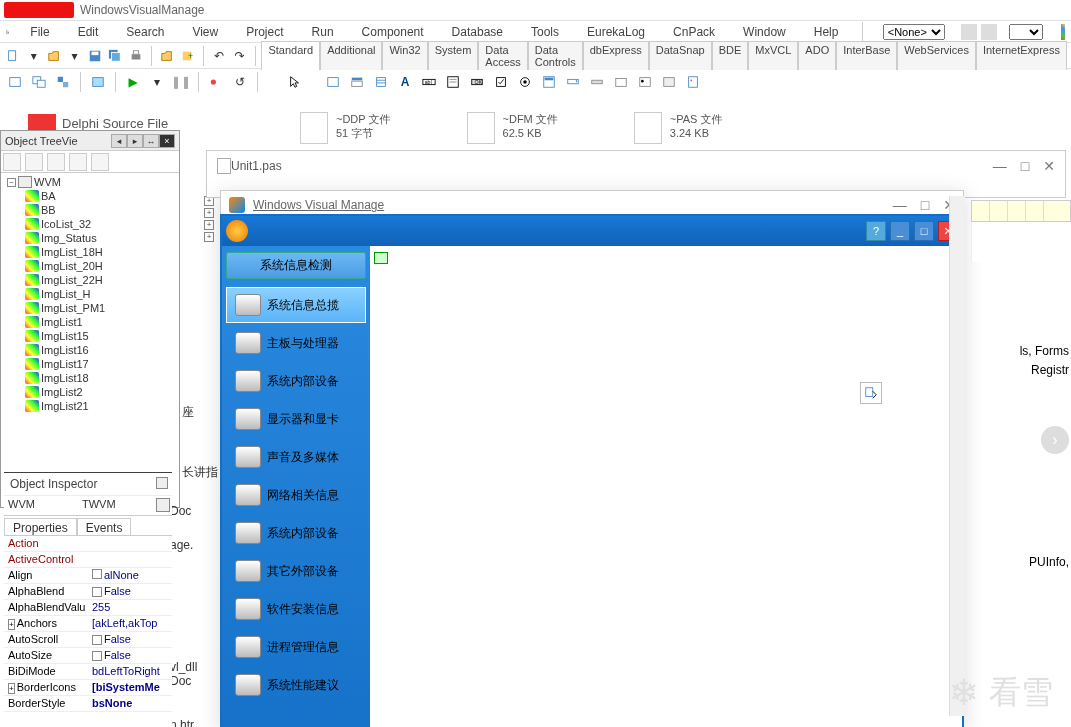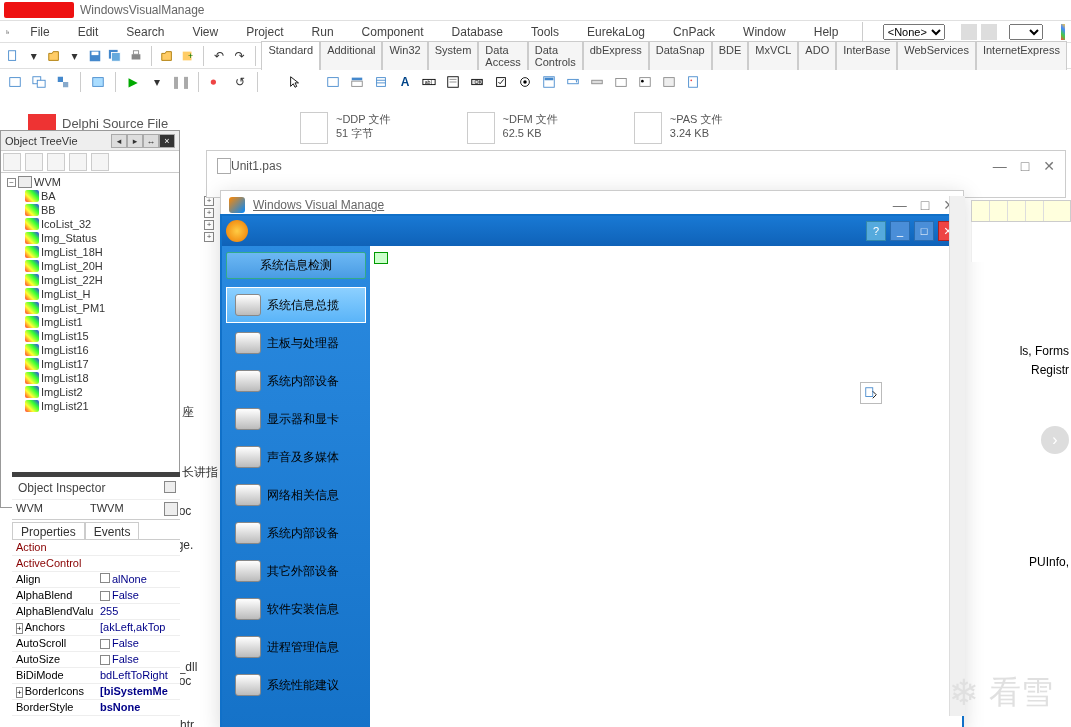--- a/index.html
+++ b/index.html
@@ -58,21 +58,21 @@
 
 .crop1 { position:absolute; left:182px; top:404px; font-size:12px; color:#333; }
 .crop2 { position:absolute; left:182px; top:464px; font-size:12px; color:#333; }
 .crop3 { position:absolute; left:170px; top:504px; font-size:12px; color:#333; }
 .crop4 { position:absolute; left:170px; top:538px; font-size:12px; color:#333; }
 .crop5 { position:absolute; left:170px; top:660px; font-size:12px; color:#333; }
 .crop6 { position:absolute; left:170px; top:674px; font-size:12px; color:#333; }
 .crop7 { position:absolute; left:170px; top:718px; font-size:12px; color:#333; }
 
 
-.inspector { position:absolute; top:472px; left:12px; width:168px; bottom:0; background:#fff; border-top:5px solid #404040; }
+.inspector { position:absolute; top:472px; left:4px; width:168px; bottom:0; background:#fff; border-top:1px solid #404040; }
 .inspector .oi-title { padding:4px 6px; font-size:12px; color:#444; border-bottom:1px solid #eee; position:relative; }
 .inspector .oi-title .dd { position:absolute; right:4px; top:4px; width:12px;height:12px; border:1px solid #888; background:#eee; }
 .inspector .oi-combo { height:20px; display:flex; font-size:11px; border-bottom:1px solid #ccc; }
 .inspector .oi-combo .l { flex:0 0 74px; padding:2px 4px; }
 .inspector .oi-combo .r { flex:1; padding:2px 4px; position:relative; }
 .inspector .oi-combo .r .dd { position:absolute; right:2px; top:2px; width:14px;height:14px; border:1px solid #888; background:#eee; }
 .inspector .oi-tabs { height:20px; border-bottom:1px solid #ccc; display:flex; font-size:12px; }
 .inspector .oi-tabs .t { padding:2px 8px; border:1px solid #ccc; border-bottom:none; margin-top:2px; }
 .inspector .oi-tabs .t.active { background:#fff; }
 .inspector .props { font-size:11px; }

